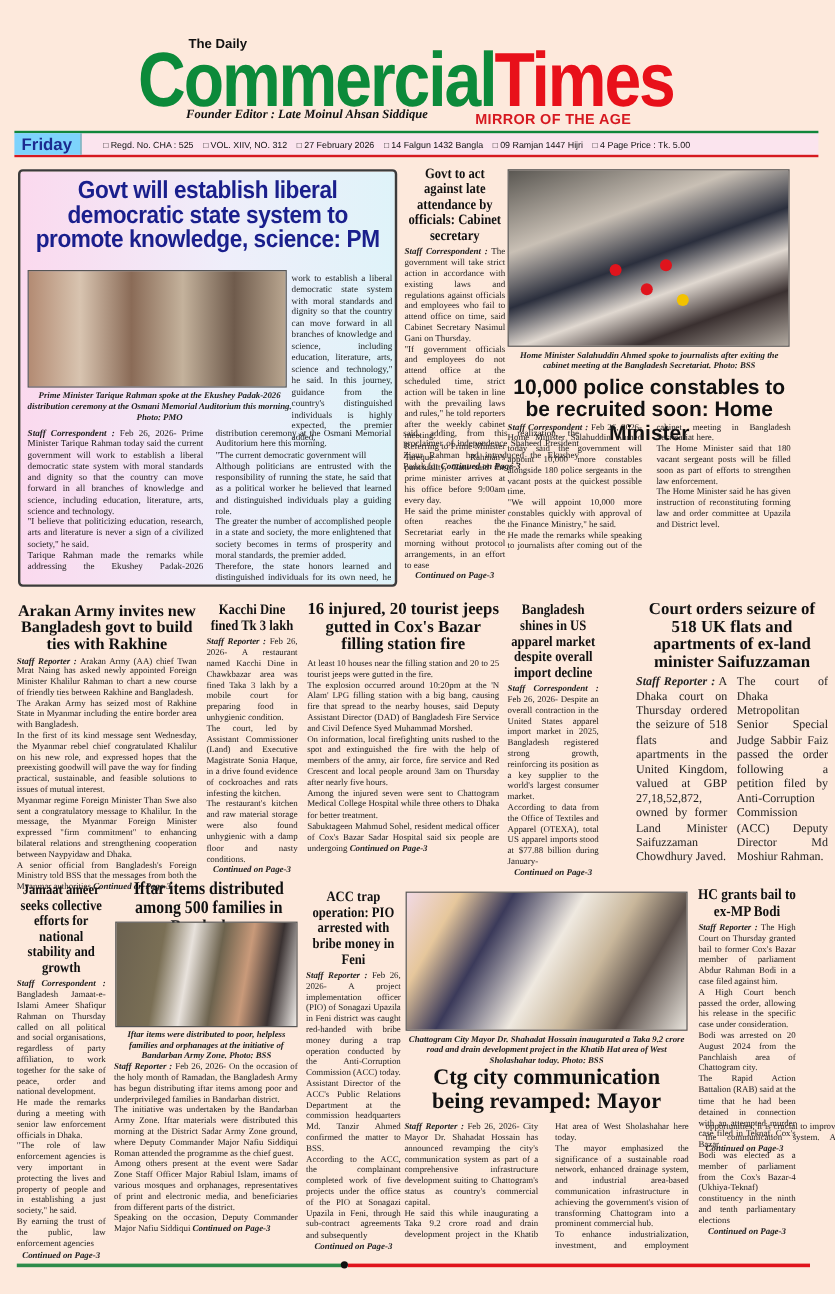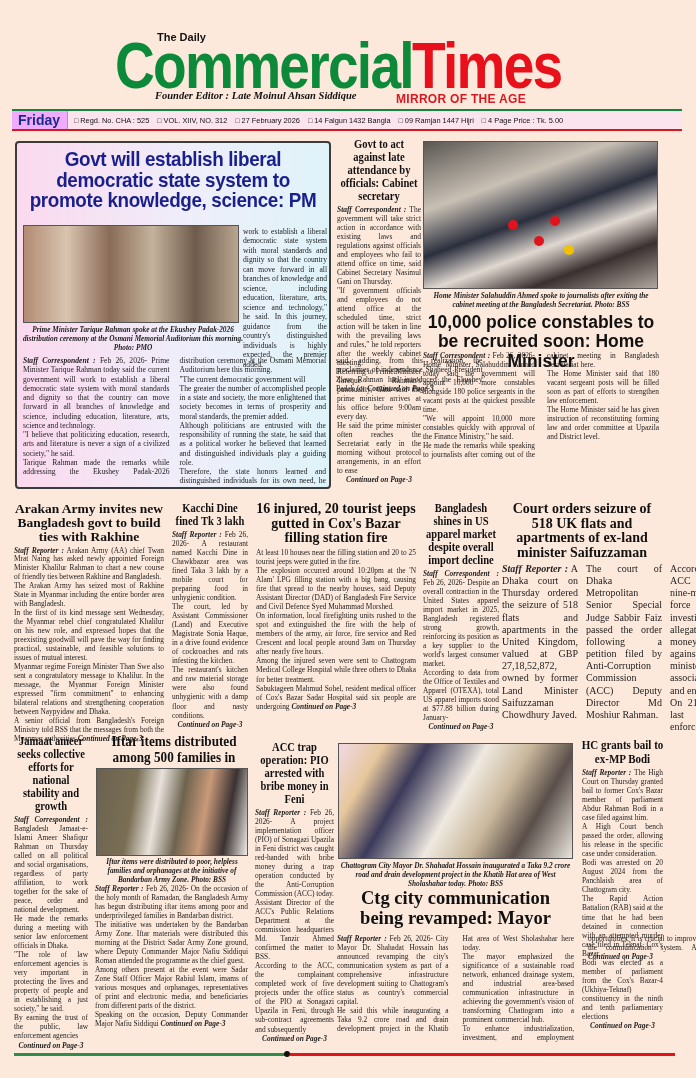--- a/index.html
+++ b/index.html
@@ -15,22 +15,22 @@
   .mast-daily { left: 157px; top: 31px; font: bold 11px "Liberation Sans", sans-serif; color:#111; }
   .mast-commercial { left: 115px; top: 34px; font: bold 64px/1 "Liberation Sans", sans-serif; color: #0c8a3a; letter-spacing: -2px; transform: scaleX(0.86); transform-origin: left top; }
   .mast-times { left: 412px; top: 34px; font: bold 64px/1 "Liberation Sans", sans-serif; color: #e8101a; letter-spacing: -2px; transform: scaleX(0.86); transform-origin: left top; }
   .mast-founder { left: 155px; top: 90px; font: italic bold 10.5px "Liberation Serif", serif; color:#111; }
   .mast-mirror { left: 396px; top: 92px; font: bold 12px "Liberation Sans", sans-serif; color:#d61920; letter-spacing: .3px; }
   .info-bar {
     left: 12px; top: 109px; width: 670px; height: 22px;
     border-top: 2px solid #11863c; border-bottom: 2px solid #d61920;
     background: #fbe4ee; display: flex; align-items: center;
   }
-  .info-day { height: 100%; background: #f0abfc; color: #1b2a8f; font: bold 14px "Liberation Sans", sans-serif; padding: 0 7px 0 6px; display:flex; align-items:center; border-right: 1px solid #8aa; }
-  .info-items { display:flex; gap: 8px; padding-left: 6px; font: 7.4px "Liberation Sans", sans-serif; color:#111; white-space: nowrap; }
+  .info-day { height: 100%; background: #7dd3fc; color: #1b2a8f; font: bold 14px "Liberation Sans", sans-serif; padding: 0 7px 0 6px; display:flex; align-items:center; border-right: 1px solid #8aa; }
+  .info-items { display:flex; gap: 8px; padding-left: 18px; font: 7.4px "Liberation Sans", sans-serif; color:#111; white-space: nowrap; }
   .info-items span::before { content: "\25A1"; margin-right: 2px; font-size: 7px; }
 
   
   .lead-box {
     left: 15px; top: 141px; width: 316px; height: 348px;
     border: 2px solid #3c3c3c; border-radius: 4px;
     background: linear-gradient(90deg, #fbd9ee 0%, #efeefa 55%, #dff3f9 100%);
   }
   .lead-title {
     left: 0; top: 6px; width: 100%; text-align: center;
@@ -92,22 +92,22 @@
 <div class="abs lead-box">
   <div class="abs lead-title">Govt will establish liberal democratic state system to promote knowledge, science: PM</div>
   <div class="abs photo photo-pm"></div>
   <div class="abs body-text" style="left:226px; top:84px; width:84px; line-height:1.25;">work to establish a liberal democratic state system with moral standards and dignity so that the country can move forward in all branches of knowledge and science, including education, literature, arts, science and technology," he said. In this journey, guidance from the country's distinguished individuals is highly expected, the premier added.</div>
   <div class="abs caption" style="left:4px; top:183px; width:224px;">Prime Minister Tarique Rahman spoke at the Ekushey Padak-2026 distribution ceremony at the Osmani Memorial Auditorium this morning. Photo: PMO</div>
   <div class="abs body-text cols2" style="left:6px; top:213px; width:303px; height:130px; column-gap:10px;">
     <p><span class="byline">Staff Correspondent :</span> <span>Feb 26, 2026- Prime Minister Tarique Rahman today said the current government will work to establish a liberal democratic state system with moral standards and dignity so that the country can move forward in all branches of knowledge and science, including education, literature, arts, science and technology.</span></p>
     <p>"I believe that politicizing education, research, arts and literature is never a sign of a civilized society," he said.</p>
     <p>Tarique Rahman made the remarks while addressing the Ekushey Padak-2026 distribution ceremony at the Osmani Memorial Auditorium here this morning.</p>
     <p>"The current democratic government will</p>
+    <p>Although politicians are entrusted with the responsibility of running the state, he said that as a political worker he believed that learned and distinguished individuals play a guiding role.</p>
     <p>The greater the number of accomplished people in a state and society, the more enlightened that society becomes in terms of prosperity and moral standards, the premier added.</p>
-    <p>Although politicians are entrusted with the responsibility of running the state, he said that as a political worker he believed that learned and distinguished individuals play a guiding role.</p>
     <p><span>Therefore, the state honors learned and distinguished individuals for its own need, he said, adding, from this realization, the proclaimer of independence Shaheed President Ziaur Rahman had introduced the Ekushey Padak for</span> <span class="cont-inline">Continued on Page-3</span></p>
   </div>
 </div>
 
 <div class="abs" style="left:337px; top:138px; width:84px;">
   <div class="head-cond" style="font-size:12px; margin-left:-5px; width:94px;">Govt to act against late attendance by officials: Cabinet secretary</div>
   <div class="body-text" style="margin-top:2px; font-size:7.5px; line-height:1.2;">
     <p><span class="byline">Staff Correspondent :</span> <span>The government will take strict action in accordance with existing laws and regulations against officials and employees who fail to attend office on time, said Cabinet Secretary Nasimul Gani on Thursday.</span></p>
     <p>"If government officials and employees do not attend office at the scheduled time, strict action will be taken in line with the prevailing laws and rules," he told reporters after the weekly cabinet meeting.</p>
     <p>Referring to Prime Minister Tareque Rahman's punctuality, Gani said the prime minister arrives at his office before 9:00am every day.</p>
@@ -166,21 +166,21 @@
 
 <div class="abs" style="left:423px; top:502px; width:76px;">
   <div class="head-cond" style="font-size:12px; margin-left:-6px; width:88px;">Bangladesh shines in US apparel market despite overall import decline</div>
   <div class="body-text" style="margin-top:2px; font-size:7.4px; line-height:1.22;">
     <p><span class="byline">Staff Correspondent :</span> <span>Feb 26, 2026- Despite an overall contraction in the United States apparel import market in 2025, Bangladesh registered strong growth, reinforcing its position as a key supplier to the world's largest consumer market.</span></p>
     <p>According to data from the Office of Textiles and Apparel (OTEXA), total US apparel imports stood at $77.88 billion during January-</p>
     <span class="cont" style="text-align:center;">Continued on Page-3</span>
   </div>
 </div>
 
-<div class="abs" style="left:502px; top:502px; width:160px;">
+<div class="abs" style="left:530px; top:502px; width:160px;">
   <div class="head-serif" style="font-size:14px;">Court orders seizure of 518 UK flats and apartments of ex-land minister Saifuzzaman</div>
   <div class="body-text cols2" style="margin-top:2px; font-size:10px; line-height:1.22; column-gap:8px; height:178px;">
     <p><span class="byline">Staff Reporter :</span> <span>A Dhaka court on Thursday ordered the seizure of 518 flats and apartments in the United Kingdom, valued at GBP 27,18,52,872, owned by former Land Minister Saifuzzaman Chowdhury Javed.</span></p>
     <p>The court of Dhaka Metropolitan Senior Special Judge Sabbir Faiz passed the order following a petition filed by Anti-Corruption Commission (ACC) Deputy Director Md Moshiur Rahman.</p>
     <p>According to the ACC petition, a nine-member task force is investigating allegations of money laundering against the former minister and his associated persons and entities.</p>
     <p>On 21 September last year, law enforcement recovered 23 sacks of documents of the accused from Chattogram. After detailed examination of the recovered documents, information regarding the said properties located in the United Kingdom was revealed.</p>
     <p>During the enquiry,</p>
     <span class="cont" style="text-align:center;">Continued on Page-3</span>
   </div>
 </div>

